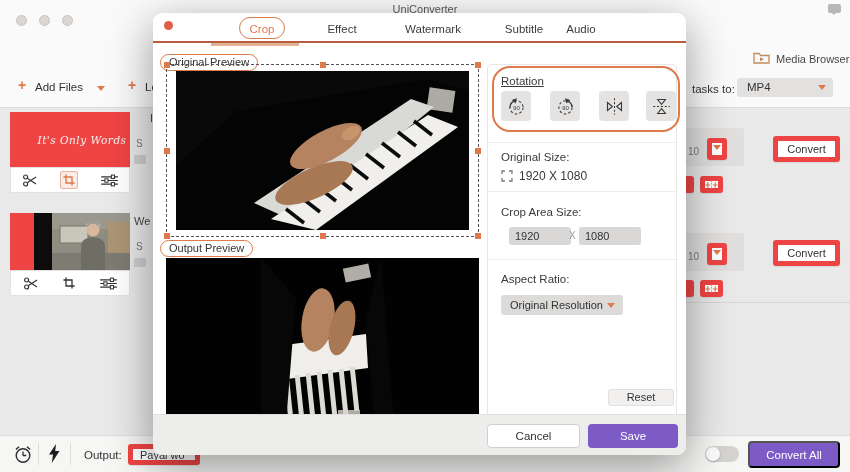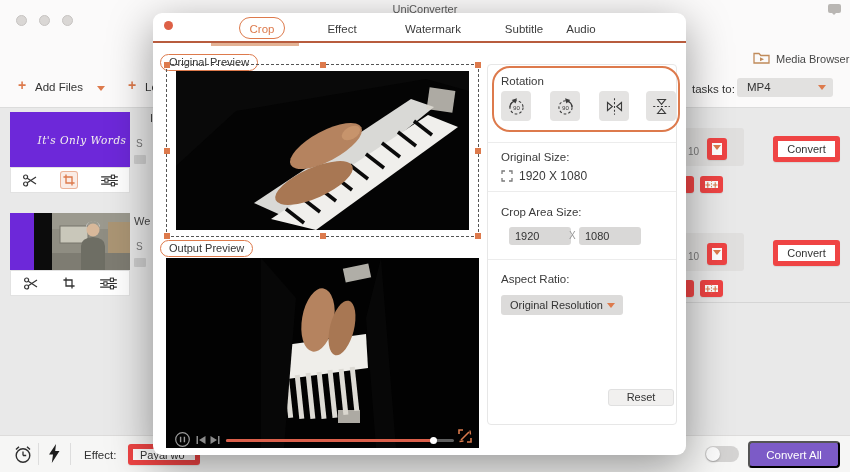--- a/index.html
+++ b/index.html
@@ -14,21 +14,21 @@
   .light { width:11px; height:11px; border-radius:50%; background:#dad7d5; border:1px solid #c7c4c2; top:15px; }
   .feedback { top:4px; left:828px; width:13px; height:9px; background:#b9b6b3; border-radius:2px; }
   .feedback:after { content:""; position:absolute; left:3px; top:8px; border:3px solid transparent; border-top-color:#b9b6b3; }
   .toolbar { left:0; top:47px; width:850px; height:61px; background:#fbfafa; border-bottom:1px solid #dcdcdc; }
   .tb-text { font-size:11.5px; color:#333; }
   .plus { color:#dd7a4c; font-size:14px; font-weight:bold; }
   .caret { width:0; height:0; border:4px solid transparent; border-top:5px solid #dd7a4c; }
   .gray-select { background:#e2e1e0; border-radius:3px; font-size:11.5px; color:#333; }
   .content-bg { left:0; top:108px; width:850px; height:327px; background:#e9e9e9; }
 
-  .thumb { background:#6d28d9; overflow:hidden;padding-left:24px; }
+  .thumb { background:#ef4444; overflow:hidden;padding-left:24px; }
   .thumb-caption { width:100%; text-align:center; color:#f4f2ee; font-family:"DejaVu Serif", serif;
                    font-style:italic; font-size:10.5px; letter-spacing:.5px; }
   .iconstrip { background:#fff; border:1px solid #e2e2e2; display:flex; align-items:center; justify-content:space-around; }
   .frag { color:#444; font-size:11px; }
   .frag-dim { color:#777; font-size:10px; }
   .mini-box { background:#cecece; border-radius:1px; }
 
   .white-btn { background:#fff; border:5px solid #ef4444; border-radius:3px; box-shadow:0 1px 1px rgba(0,0,0,.08);
                display:flex; align-items:center; justify-content:center; font-size:11px; color:#333; }
   .row-panel { background:#e0dfde; border-radius:3px; }
@@ -204,21 +204,21 @@
   <svg class="abs" style="left:14px; top:9px;" width="18" height="19" viewBox="0 0 18 19">
     <circle cx="9" cy="10.5" r="6.8" fill="none" stroke="#2e2e2e" stroke-width="1.4"></circle>
     <path d="M9,10.5 V6.5 M9,10.5 L12.2,10.5" stroke="#2e2e2e" stroke-width="1.3"></path>
     <path d="M2,4.5 L5,1.8 M16,4.5 L13,1.8" stroke="#2e2e2e" stroke-width="1.5"></path>
   </svg>
   <div class="abs vdiv" style="left:38px; top:7px;"></div>
   <svg class="abs" style="left:48px; top:8px;" width="12" height="19" viewBox="0 0 12 19">
     <path d="M8,0 L1,10.5 H5 L3.8,19 L11.5,7 H7.2 Z" fill="#1d1d1d"></path>
   </svg>
   <div class="abs vdiv" style="left:70px; top:7px;"></div>
-  <span class="abs tb-text" style="left:84px; top:13px;">Effect:</span>
+  <span class="abs tb-text" style="left:84px; top:13px;">Output:</span>
   <div class="abs white-btn" style="left:128px; top:8px; width:72px; height:21px; justify-content:flex-start; padding-left:7px; overflow:hidden; white-space:nowrap;">
     <span>Payal wo</span>
   </div>
   <div class="abs toggle" style="top:10px; left:705px;">
       <span class="knob"></span>
     </div>
   <button class="abs purple-btn" style="left:748px; top:5px; width:92px; height:27px;">Convert All</button>
 </div>
 
 <div class="abs dialog">
@@ -310,21 +310,21 @@
     <div class="pfill"></div>
     <div class="pknob"></div>
   </div>
   <svg class="abs" style="left:305px; top:416px;" width="14" height="14" viewBox="0 0 14 14">
     <path d="M1,5 V1 H5 M9,13 H13 V9" fill="none" stroke="#d97a4c" stroke-width="1.6"></path>
     <path d="M11,3 L3,11" stroke="#d97a4c" stroke-width="1.6"></path>
     <path d="M12,1.5 L12.5,5.5 M1.5,12.5 L5.5,12" stroke="#d97a4c" stroke-width="1.4"></path>
   </svg>
 
   <div class="abs rcard">
-    <span class="rlabel" style="left:13px; top:10px;">Rotation</span>
+    <span class="rlabel" style="left:13px; top:10px;text-decoration:underline;">Rotation</span>
 
     <div class="rot-btn" style="left:13px;">
       <svg width="21" height="21" viewBox="0 0 24 24">
         <circle cx="12" cy="13" r="7.5" fill="none" stroke="#3c3c3c" stroke-width="1.2" stroke-dasharray="3,2.4"></circle>
         <path d="M4.5,13 A7.5,7.5 0 0 1 10,5.8" fill="none" stroke="#3c3c3c" stroke-width="1.4"></path>
         <path d="M12.5,2.5 L6.5,4.5 L11,8.5 Z" fill="#3c3c3c"></path>
         <text x="12" y="15.8" font-size="7" text-anchor="middle" fill="#3c3c3c" font-family="Liberation Sans, sans-serif">90</text>
       </svg>
     </div>
     <div class="rot-btn" style="left:62px;">
@@ -371,13 +371,17 @@
     <div class="aspect-select" style="top:230px;text-align:right;">
       <span>Original Resolution</span>
       <span class="caret" style="position:absolute; right:8px; top:8px;"></span>
     </div>
 
     <button class="reset-btn">Reset</button>
   </div>
 
   <div class="abs rot-annot"></div>
 
+  <div class="abs dfooter">
+    <button class="cancel-btn">Cancel</button>
+    <button class="save-btn purple-btn">Save</button>
+  </div>
 </div>
 
 </body></html>

